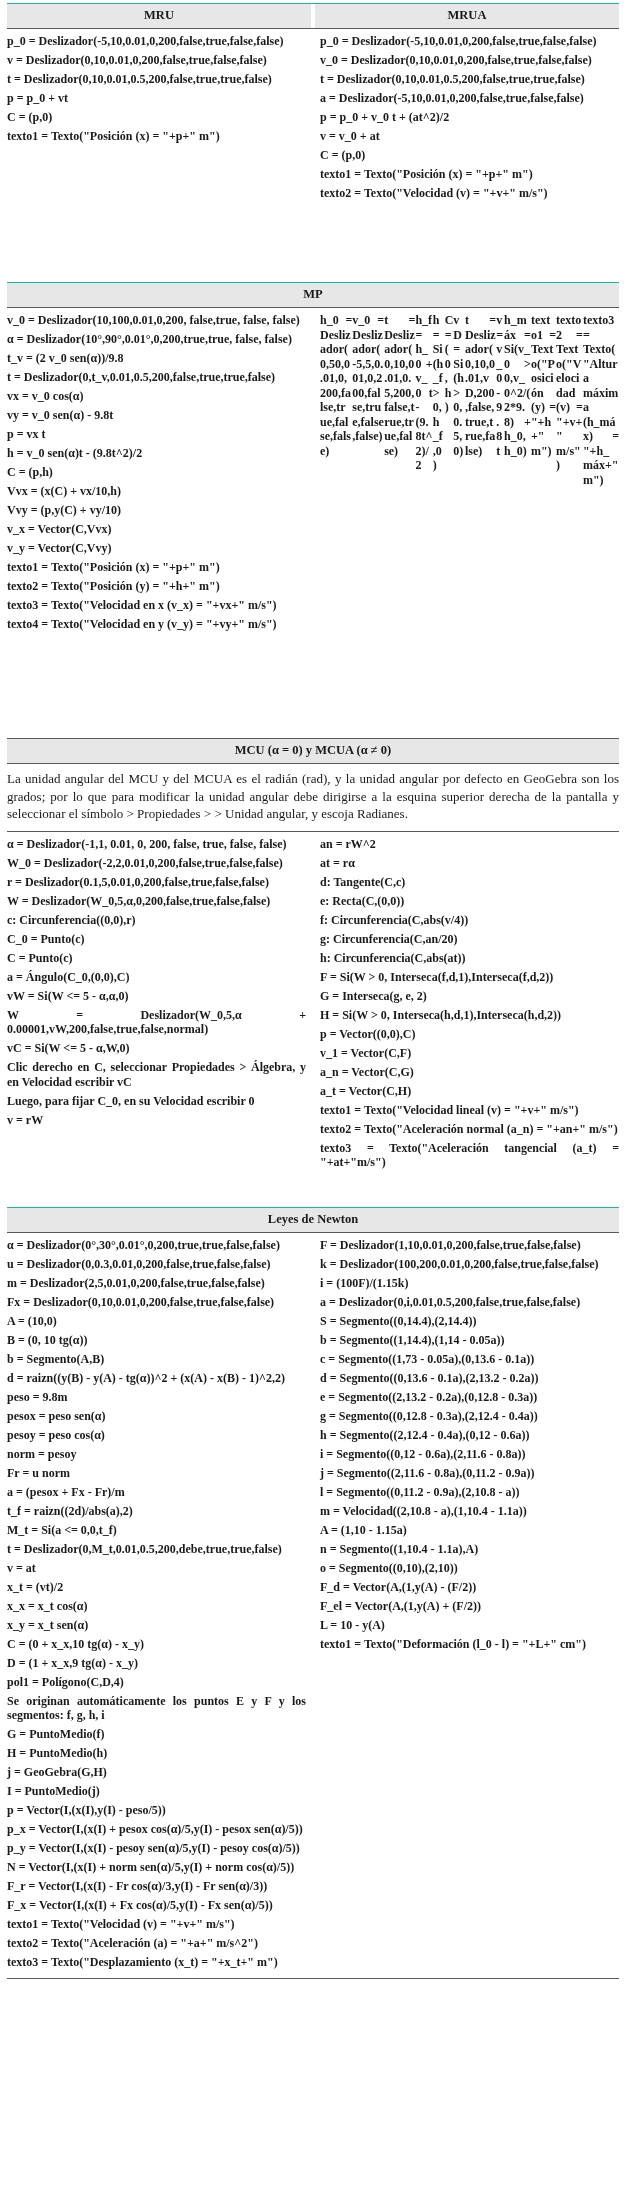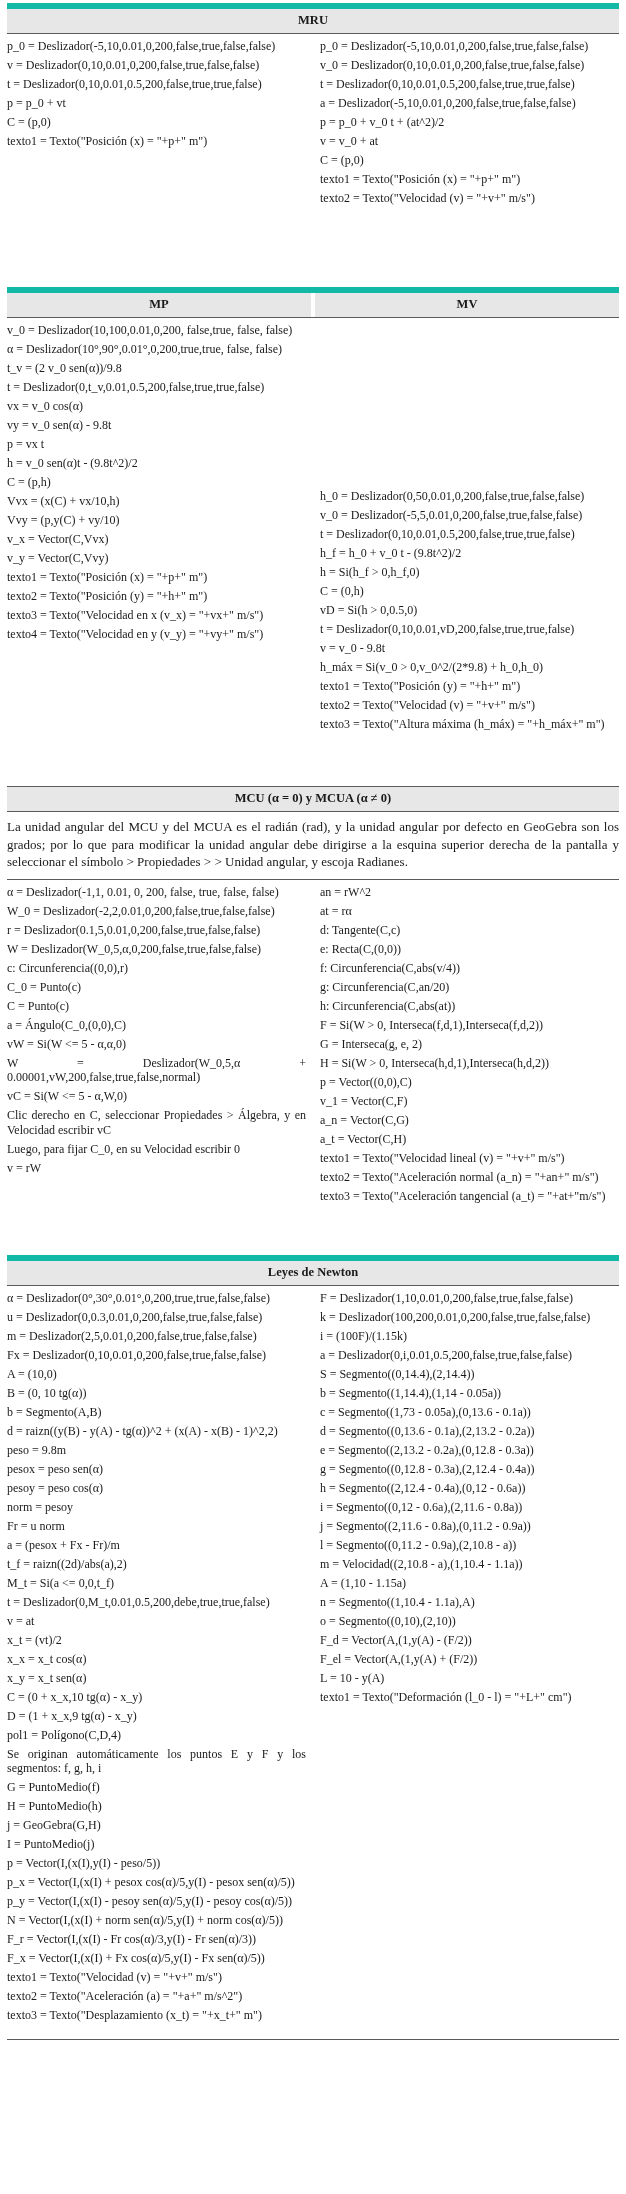--- a/index.html
+++ b/index.html
@@ -1,37 +1,38 @@
 <!DOCTYPE html>
 <html><head>
 <meta charset="utf-8">
 <style>
   html,body { margin:0; padding:0; background:#ffffff; }
   body { width:626px; font-family:"Liberation Serif", serif; color:#1a1a1a; }
   .doc { box-sizing:border-box; width:626px; padding:3px 7px 0 7px; }
 
-  .hrow { display:flex; gap:4px; border-top:6px solid #14b8a6; border-bottom:1px solid #5a5a5a; }
+  .hrow { display:flex; gap:4px; border-top:1px solid #14b8a6; border-bottom:1px solid #5a5a5a; }
   .hcell { flex:1 1 0; background:#e7e7e7; text-align:center; font-weight:bold; font-size:12.5px; padding:4px 2px 5px; }
-  .hbar { background:#e7e7e7; text-align:center; font-weight:bold; font-size:12.5px; padding:4px 2px 5px; border-top:1px solid #5a5a5a; border-bottom:1px solid #5a5a5a;margin-top:38px; }
+  .hbar { background:#e7e7e7; text-align:center; font-weight:bold; font-size:12.5px; padding:4px 2px 5px; border-top:1px solid #5a5a5a; border-bottom:1px solid #5a5a5a; }
 
   .crow { display:flex; gap:14px; align-items:stretch; }
-  .ccell { flex:1 1 0; padding:5px 0 12px; min-width:0; }
-  .v-center { display:flex; flex-direction:column; justify-content:flex-end; }
+  .ccell { flex:1 1 0; padding:5px 0 4px; min-width:0;font-weight:bold; }
+  .v-center { display:flex; flex-direction:row; justify-content:flex-start; }
 
   .code-line { margin:0 0 4.5px 0; font-size:12px; line-height:14.5px; text-align:justify; overflow-wrap:anywhere; }
   .intro { font-size:13px; line-height:17.5px; text-align:justify; padding:6px 0 8px; border-bottom:1px solid #5a5a5a; }
   .bottom-rule { border-bottom:1px solid #5a5a5a; }
 </style>
 </head>
 <body>
 
 <div class="doc">
 
   <div class="hrow">
     <div class="hcell">MRU</div>
+    <div class="hcell">MRUA</div>
   </div>
   <div class="crow" style="min-height:253px">
     <div class="ccell">
         <p class="code-line">p_0 = Deslizador(-5,10,0.01,0,200,false,true,false,false)</p>
         <p class="code-line">v = Deslizador(0,10,0.01,0,200,false,true,false,false)</p>
         <p class="code-line">t = Deslizador(0,10,0.01,0.5,200,false,true,true,false)</p>
         <p class="code-line">p = p_0 + vt</p>
         <p class="code-line">C = (p,0)</p>
         <p class="code-line">texto1 = Texto("Posición (x) = "+p+" m")</p>
       </div>
@@ -43,21 +44,20 @@
         <p class="code-line">p = p_0 + v_0 t + (at^2)/2</p>
         <p class="code-line">v = v_0 + at</p>
         <p class="code-line">C = (p,0)</p>
         <p class="code-line">texto1 = Texto("Posición (x) = "+p+" m")</p>
         <p class="code-line">texto2 = Texto("Velocidad (v) = "+v+" m/s")</p>
       </div>
   </div>
 
   <div class="hrow">
     <div class="hcell">MP</div>
-    <div class="hcell">MV</div>
   </div>
   <div class="crow" style="min-height:430px">
     <div class="ccell">
         <p class="code-line">v_0 = Deslizador(10,100,0.01,0,200, false,true, false, false)</p>
         <p class="code-line">α = Deslizador(10°,90°,0.01°,0,200,true,true, false, false)</p>
         <p class="code-line">t_v = (2 v_0 sen(α))/9.8</p>
         <p class="code-line">t = Deslizador(0,t_v,0.01,0.5,200,false,true,true,false)</p>
         <p class="code-line">vx = v_0 cos(α)</p>
         <p class="code-line">vy = v_0 sen(α) - 9.8t</p>
         <p class="code-line">p = vx t</p>

